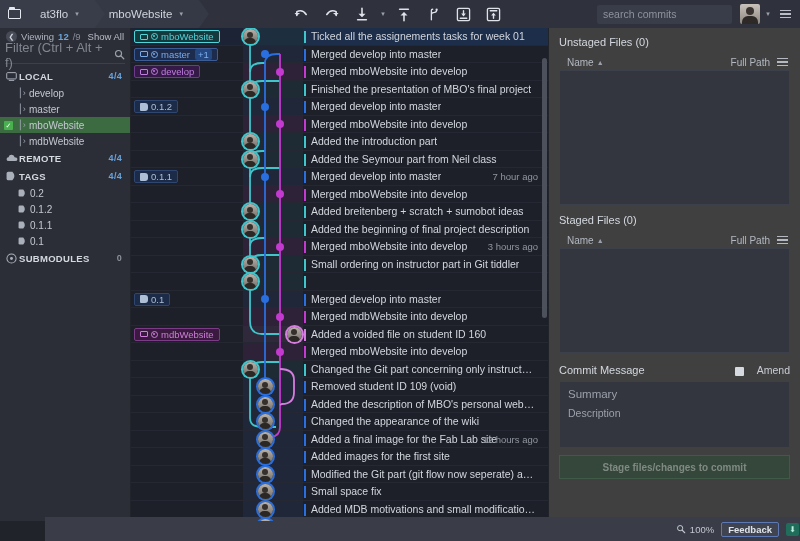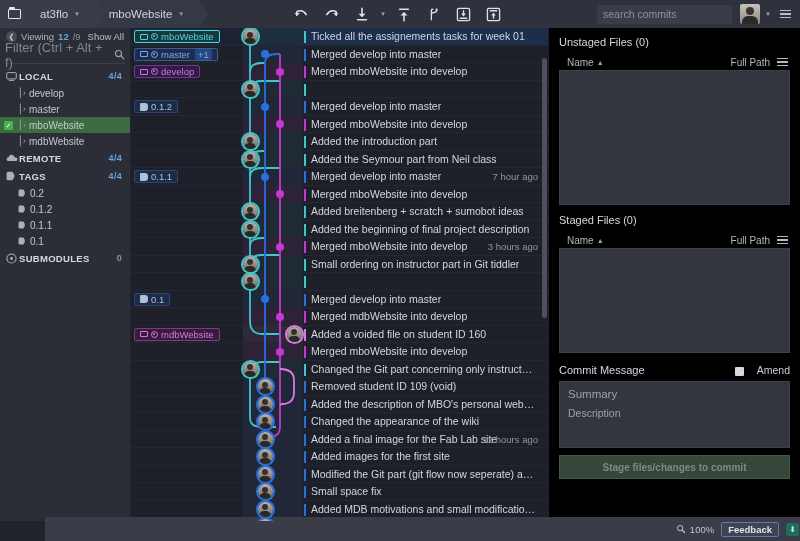--- a/index.html
+++ b/index.html
@@ -168,21 +168,21 @@
   .node.mag { background: #c43ad0; }
   svg.lines { position: absolute; left: 0; top: 0; pointer-events: none; z-index: 2; }
 
   .gscroll {
     position: absolute; right: 1px; width: 5px; background: #4d515c; border-radius: 3px;
   }
 
   
   .right {
     position: absolute; right: 0; top: 28px; width: 252px; bottom: 20px;
-    background: #000000; border-left: 1px solid #22242c; padding: 8px 10px 0 10px;
+    background: #404040; border-left: 1px solid #22242c; padding: 8px 10px 0 10px;
   }
   .rp-title { font-size: 11px; color: #d4d8df; margin-bottom: 6px; }
   .rp-head {
     display: flex; align-items: center; height: 16px;
     font-size: 10px; color: #b3b8c1; padding: 0 2px 0 8px;
   }
   .rp-head .name { display: flex; align-items: center; gap: 3px; }
   .rp-head .asc { font-size: 7px; color: #9aa0ab; }
   .rp-head .fp { margin-left: auto; margin-right: 7px; }
   .rp-head .listico { display: flex; flex-direction: column; gap: 2px; }
@@ -480,20 +480,21 @@
             <span>develop</span>
           </div>
           <div class="node mag" style="left: 145px; top: 4.7px;"></div>
           <div class="msg">Merged mboWebsite into develop</div>
         </div>
         <div class="row" style="top: 52.5px;">
           <div class="msgzone"></div>
           <div class="lanebg" style="left: 112px; width: 60px; background: rgba(63, 198, 205, 0.07);"></div>
           <div class="tipbar" style="background: rgb(63, 198, 205);"></div>
           <div class="avt ring-teal" style="left: 111.5px; top: 1.2px;"></div>
+          <div class="msg">Finished the presentation of MBO's final project</div>
         </div>
         <div class="row" style="top: 70px;">
           <div class="msgzone"></div>
           <div class="lanebg" style="left: 112px; width: 60px; background: rgba(42, 111, 224, 0.09);"></div>
           <div class="tipbar" style="background: rgb(42, 111, 224);"></div>
           <div class="chip tag" style="left: 3px;">
             <span class="tagico"></span>
             <span>0.1.2</span>
           </div>
           <div class="node blue" style="left: 130px; top: 4.7px;"></div>

